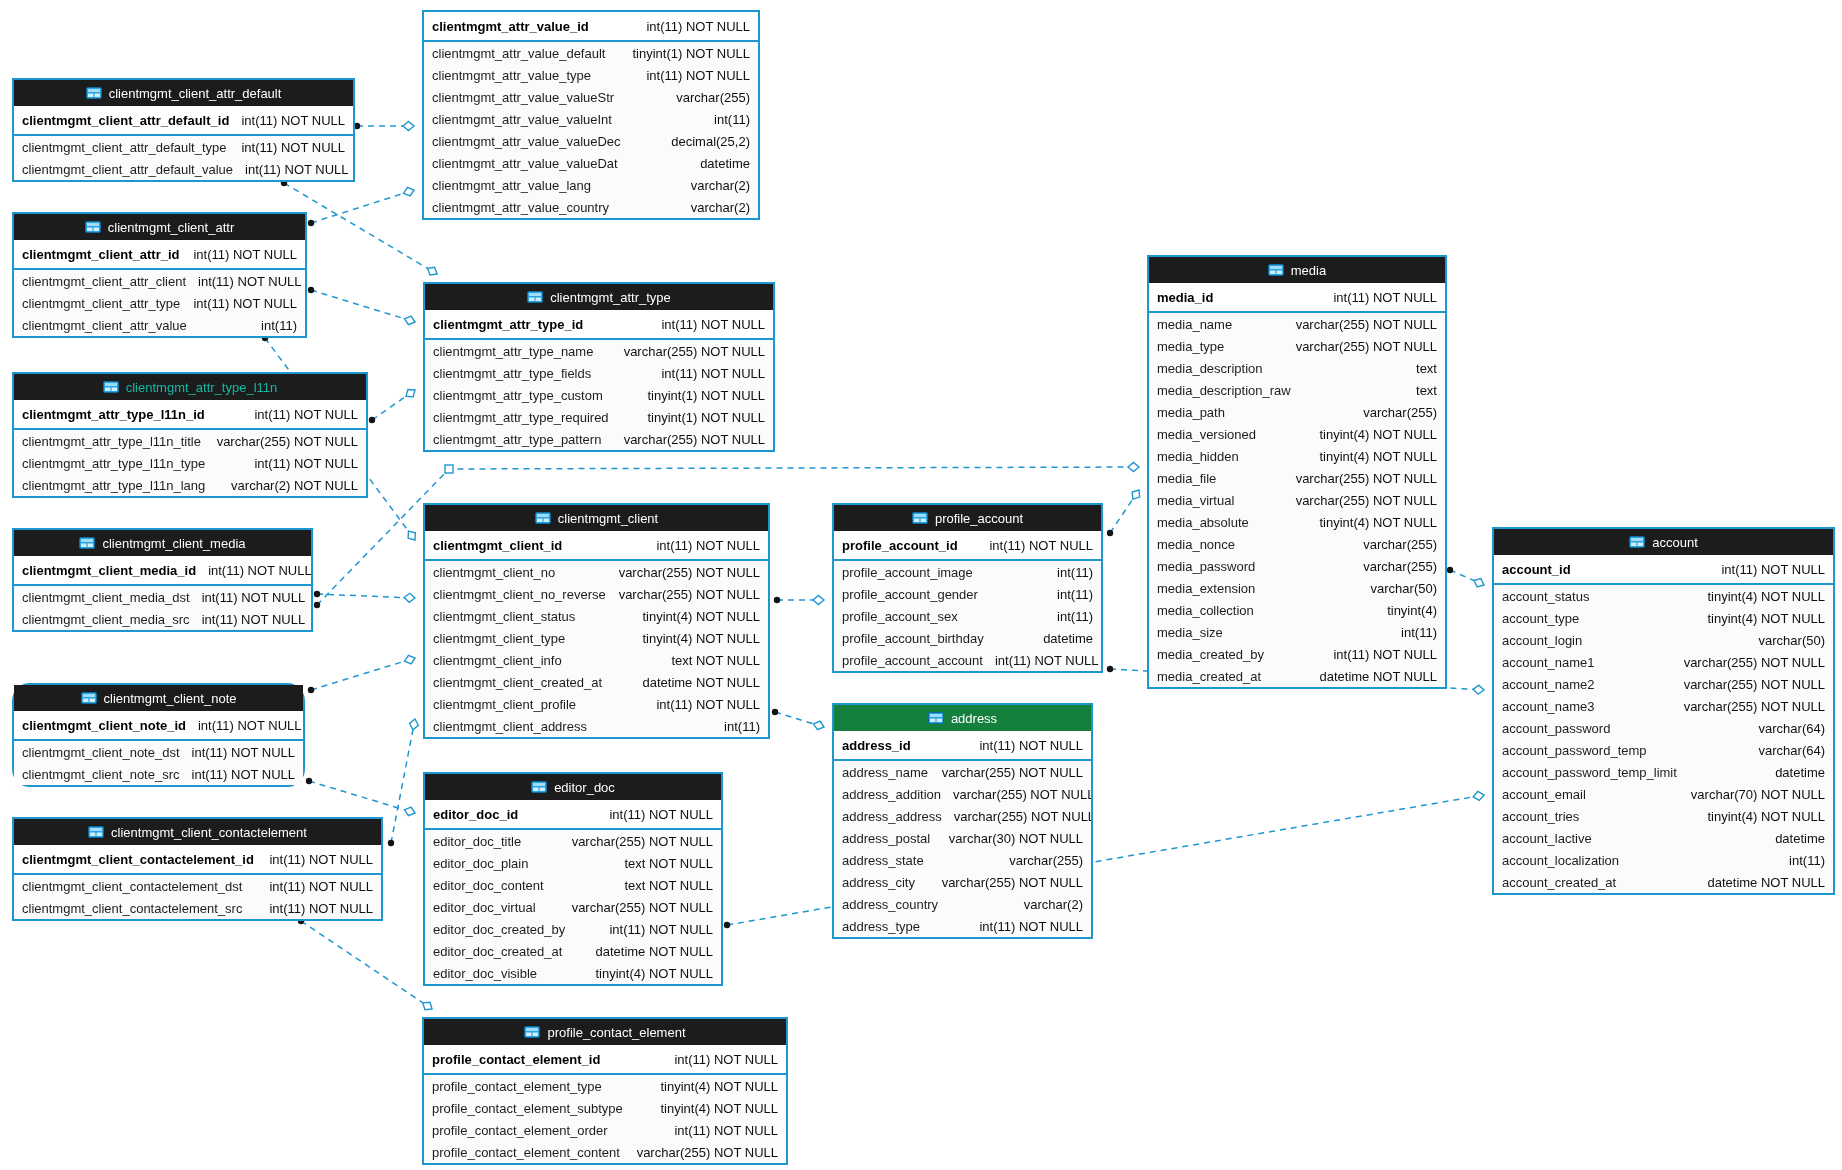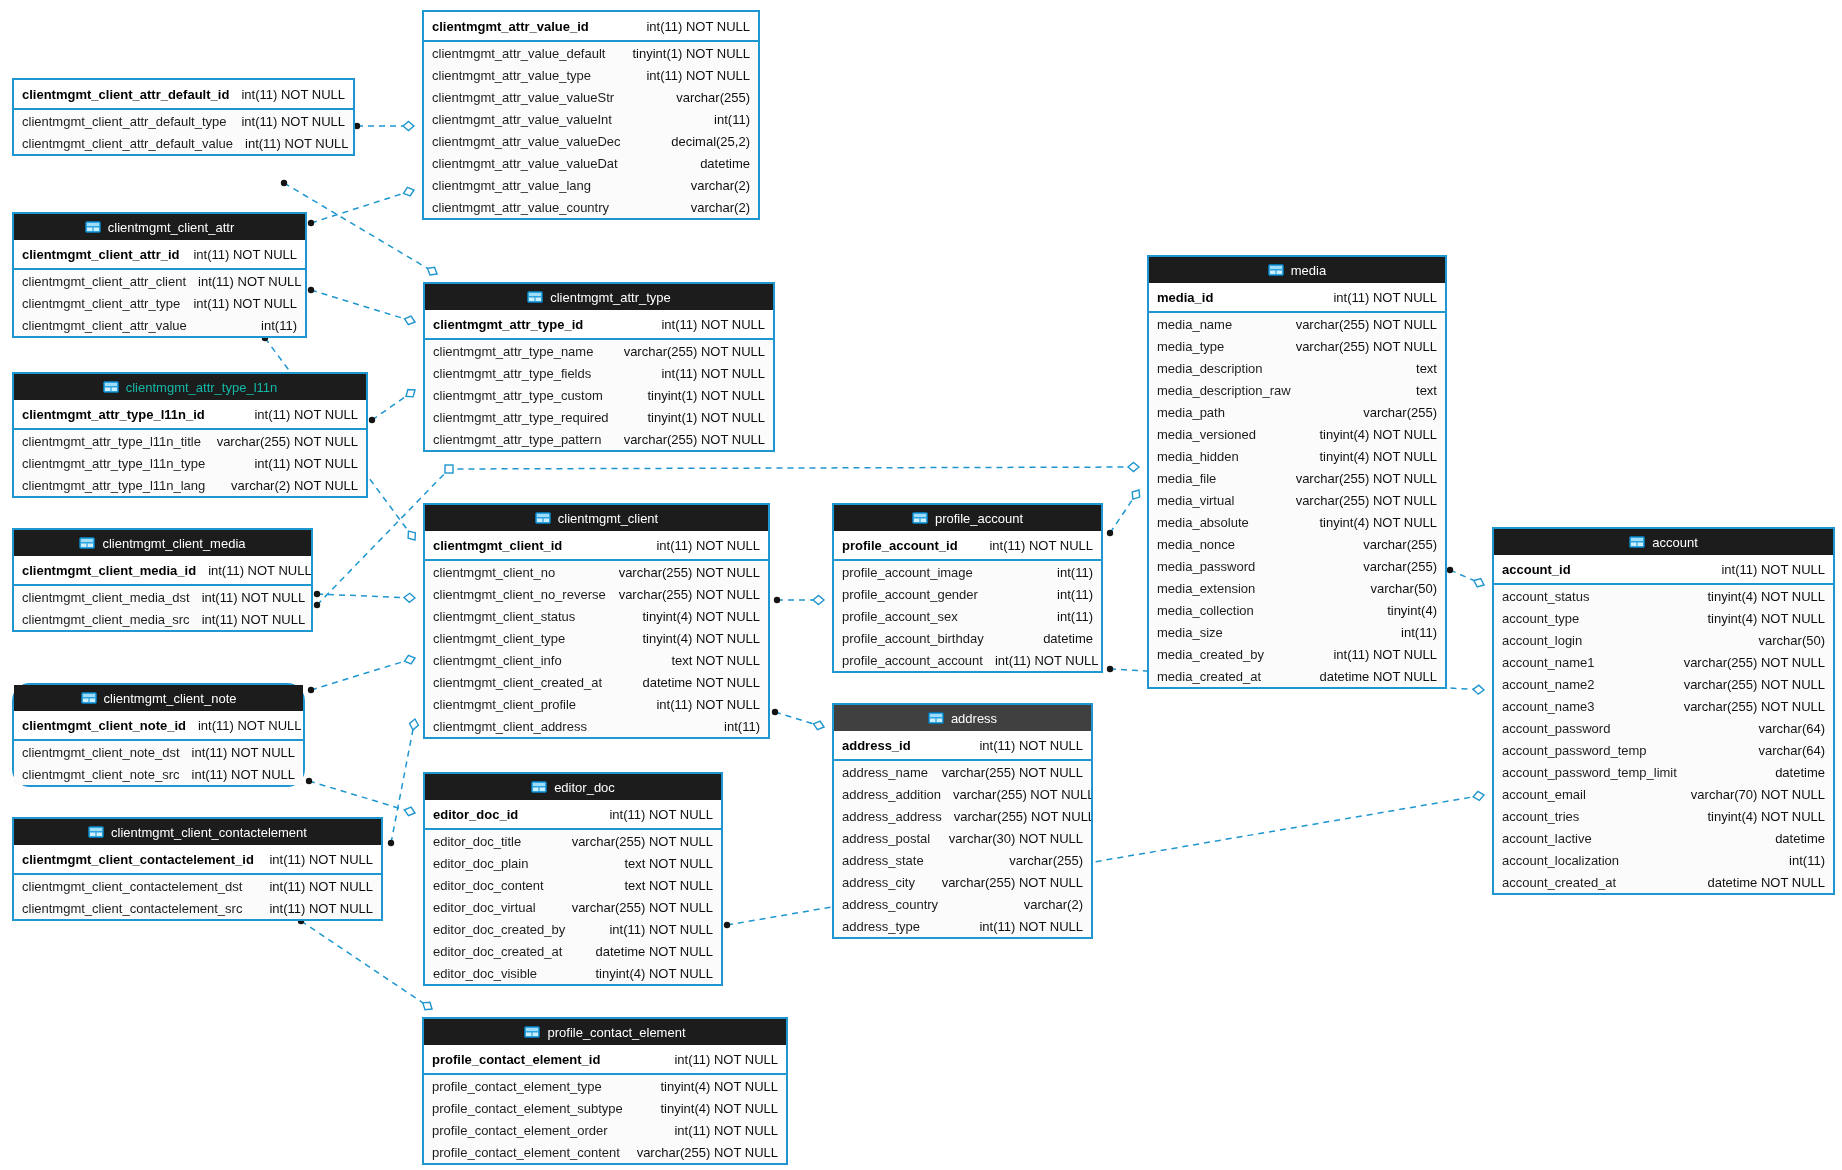--- a/index.html
+++ b/index.html
@@ -126,20 +126,29 @@
       <div class="col-row">
         <span class="col-field">clientmgmt_attr_value_lang</span>
         <span class="col-type">varchar(2)</span>
       </div>
       <div class="col-row">
         <span class="col-field">clientmgmt_attr_value_country</span>
         <span class="col-type">varchar(2)</span>
       </div>
     </div>
     <div class="db-table" style="left: 12px; top: 78px; width: 343px; border-color: rgb(30, 150, 207);">
+      <div class="tbl-header" style="background: rgb(28, 28, 28); color: rgb(255, 255, 255);">
+        <svg class="tbl-icon" viewBox="0 0 16 12">
+          <rect x="0.5" y="0.5" width="15" height="11" rx="1.5" fill="#2aa3e0" stroke="#0e6da0"></rect>
+          <rect x="2" y="2" width="12" height="3" fill="#9fdcf8"></rect>
+          <rect x="2" y="6.5" width="5.4" height="3.5" fill="#cdeefb"></rect>
+          <rect x="8.6" y="6.5" width="5.4" height="3.5" fill="#cdeefb"></rect>
+        </svg>
+        <span>clientmgmt_client_attr_default</span>
+      </div>
       <div class="pk-row" style="border-bottom-color: rgb(30, 150, 207);">
         <span class="col-field">clientmgmt_client_attr_default_id</span>
         <span class="col-type">int(11) NOT NULL</span>
       </div>
       <div class="col-row">
         <span class="col-field">clientmgmt_client_attr_default_type</span>
         <span class="col-type">int(11) NOT NULL</span>
       </div>
       <div class="col-row">
         <span class="col-field">clientmgmt_client_attr_default_value</span>
@@ -454,21 +463,21 @@
       <div class="col-row">
         <span class="col-field">profile_account_birthday</span>
         <span class="col-type">datetime</span>
       </div>
       <div class="col-row">
         <span class="col-field">profile_account_account</span>
         <span class="col-type">int(11) NOT NULL</span>
       </div>
     </div>
     <div class="db-table" style="left: 832px; top: 703px; width: 261px; border-color: rgb(30, 150, 207);">
-      <div class="tbl-header" style="background: #404040; color: rgb(255, 255, 255);">
+      <div class="tbl-header" style="background: #15803d; color: rgb(255, 255, 255);">
         <svg class="tbl-icon" viewBox="0 0 16 12">
           <rect x="0.5" y="0.5" width="15" height="11" rx="1.5" fill="#2aa3e0" stroke="#0e6da0"></rect>
           <rect x="2" y="2" width="12" height="3" fill="#9fdcf8"></rect>
           <rect x="2" y="6.5" width="5.4" height="3.5" fill="#cdeefb"></rect>
           <rect x="8.6" y="6.5" width="5.4" height="3.5" fill="#cdeefb"></rect>
         </svg>
         <span>address</span>
       </div>
       <div class="pk-row" style="border-bottom-color: rgb(30, 150, 207);">
         <span class="col-field">address_id</span>

